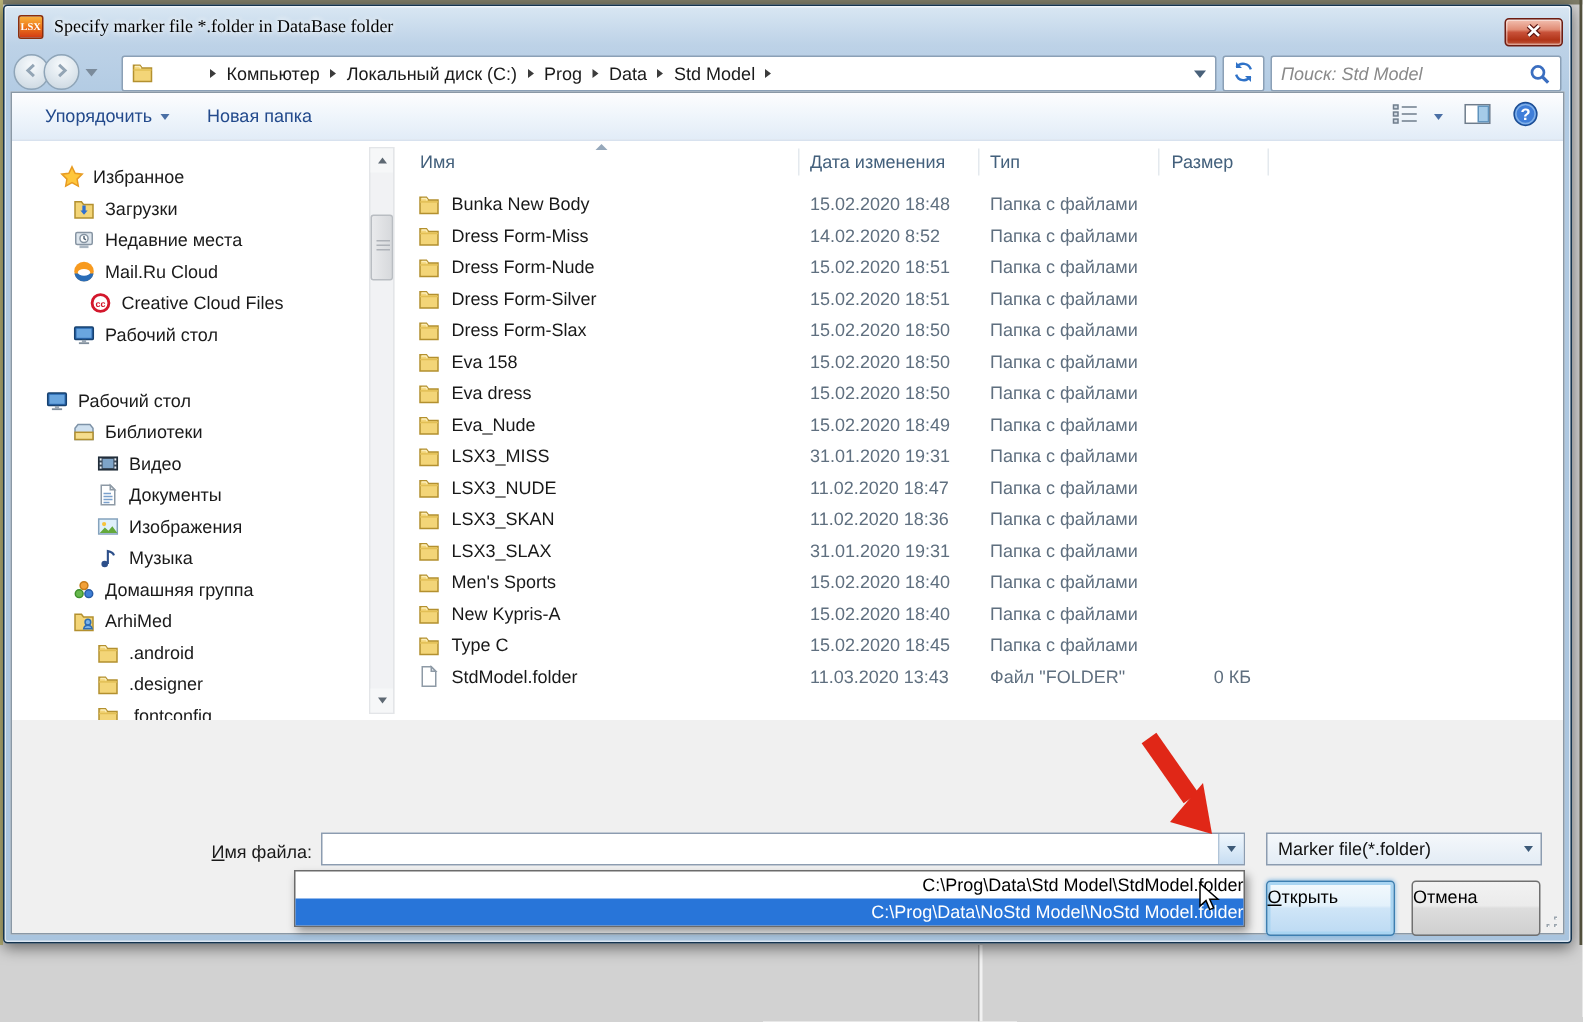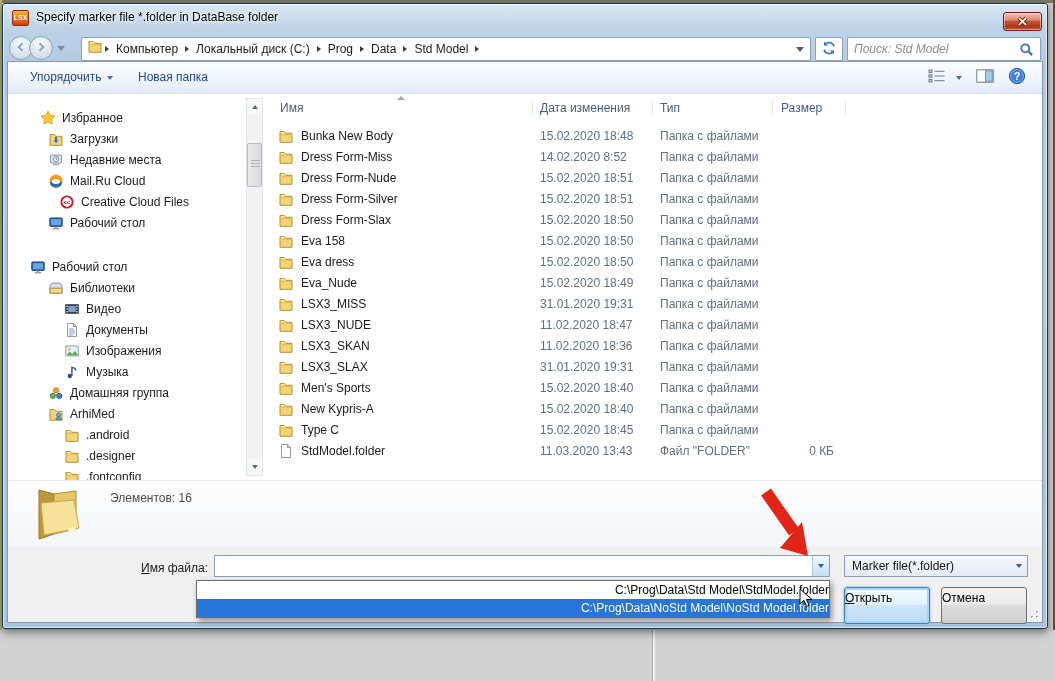--- a/index.html
+++ b/index.html
@@ -13,40 +13,40 @@
   .edge-right { position:absolute; right:0; top:0; width:2px; height:630px; background:#55533f; }
   .behind-splitter { position:absolute; left:652px; top:630px; width:3px; height:51px;
                      background:#f2f2f2; border-left:1px solid #a8a8a8; }
 
   
   .window { position:absolute; left:2px; top:3px; width:1046px; height:626px;
             border:1px solid #15344f; border-radius:3px;
             background:linear-gradient(180deg,#d9e7f3 0,#bdd2e7 26px,#b2cbe3 60px,#a9c4de 100%);
             box-shadow:0 3px 10px rgba(0,0,0,.5), inset 0 0 0 1px rgba(255,255,255,.6); }
 
-  .titlebar { position:absolute; left:0; top:0; right:0; height:28px; }
+  .titlebar { position:absolute; left:0; top:0; right:0; height:28px;font-family:Liberation Serif, serif; }
   .app-icon { position:absolute; left:9px; top:6px; width:17px; height:16px; border:1px solid #8a2f0e;
               border-radius:2px; background:linear-gradient(180deg,#f9b33c 0,#ef7d1d 45%,#d23b14 100%);
               color:#fff; font-weight:bold; font-size:7px; text-align:center; line-height:14px; }
   .win-title { position:absolute; left:33px; top:0; line-height:27px; color:#000;
                text-shadow:0 0 4px #fff,0 0 4px #fff; }
   .close-btn { position:absolute; right:5px; top:8px; width:39px; height:19px; border:1px solid #6e1d12;
                border-radius:3px; background:linear-gradient(180deg,#f3c1b2 0,#e08b74 40%,#c8523a 50%,#b13418 80%,#c0583c 100%);
                box-shadow:inset 0 0 0 1px rgba(255,255,255,.45); display:flex; align-items:center; justify-content:center; cursor:default; }
 
   
   .addr-row { position:absolute; left:0; top:30px; right:0; height:30px; }
   .nav-circle { position:absolute; top:2px; width:24px; height:24px; border-radius:50%;
                 border:1px solid #8fa5b8; background:radial-gradient(circle at 50% 30%,#f7fafc 0,#dde6ed 55%,#c6d3dd 100%);
                 display:flex; align-items:center; justify-content:center; }
   .nav-back { left:6px; } .nav-fwd { left:26px; }
   .nav-chevron { position:absolute; left:54px; top:12px; width:0; height:0;
                  border-left:4px solid transparent; border-right:4px solid transparent; border-top:5px solid #7b8b9b; }
   .addr-box { position:absolute; left:78px; top:3px; width:730px; height:24px; background:#fff;
-              border:1px solid #8ba0b6; border-radius:2px; display:flex; align-items:flex-start; padding-left:5px; }
+              border:1px solid #8ba0b6; border-radius:2px; display:flex; align-items:center; padding-left:5px;gap:35px; }
   .crumb { padding:0 5px; line-height:22px; white-space:nowrap; }
   .crumb-sep { width:0; height:0; border-top:3.5px solid transparent; border-bottom:3.5px solid transparent;
                border-left:4.5px solid #3c3c3c; margin:0 2px; }
   .addr-drop { position:absolute; right:6px; top:9px; width:0; height:0;
                border-left:4px solid transparent; border-right:4px solid transparent; border-top:5px solid #49617a; }
   .refresh-btn { position:absolute; left:812px; top:3px; width:28px; height:24px; background:#fff;
                  border:1px solid #8ba0b6; border-radius:2px; display:flex; align-items:center; justify-content:center; }
   .search-box { position:absolute; left:844px; top:3px; width:194px; height:24px; background:#fff;
                 border:1px solid #8ba0b6; border-radius:2px; }
   .search-box input { position:absolute; left:6px; top:1px; width:160px; height:20px; border:none; outline:none;
@@ -587,29 +587,20 @@
                 </svg></span>
               <span class="c-name">StdModel.folder</span>
               <span class="c-date">11.03.2020 13:43</span>
               <span class="c-type">Файл "FOLDER"</span>
               <span class="c-size">0 КБ</span>
             </div>
           </div>
       </div>
     </div>
 
-    <div class="details">
-      <div class="big-folder"><svg width="58" height="56" viewBox="0 0 58 56">
-            <path d="M11 6l15 4v40l-15 5z" fill="#bd9738" stroke="#997a26"></path>
-            <path d="M26 10l22-3v38l-22 5z" fill="#e8c768" stroke="#b3902f"></path>
-            <path d="M13 19l33-3 5 28-35 7z" fill="#f6e298" stroke="#c9a64b"></path>
-            <path d="M40 44l7-1 1 5-7 1z" fill="#fdf4cf"></path>
-          </svg></div>
-      <div class="items-count">Элементов: 16</div>
-    </div>
 
     <div class="footer">
       <div class="fn-label"><span class="u">И</span><span>мя файла:</span></div>
       <div class="combo fn-combo">
         <input value="" style="">
         <div class="combo-btn">
             <div class="combo-tri"></div>
           </div>
       </div>
       <div class="combo ft-combo">

